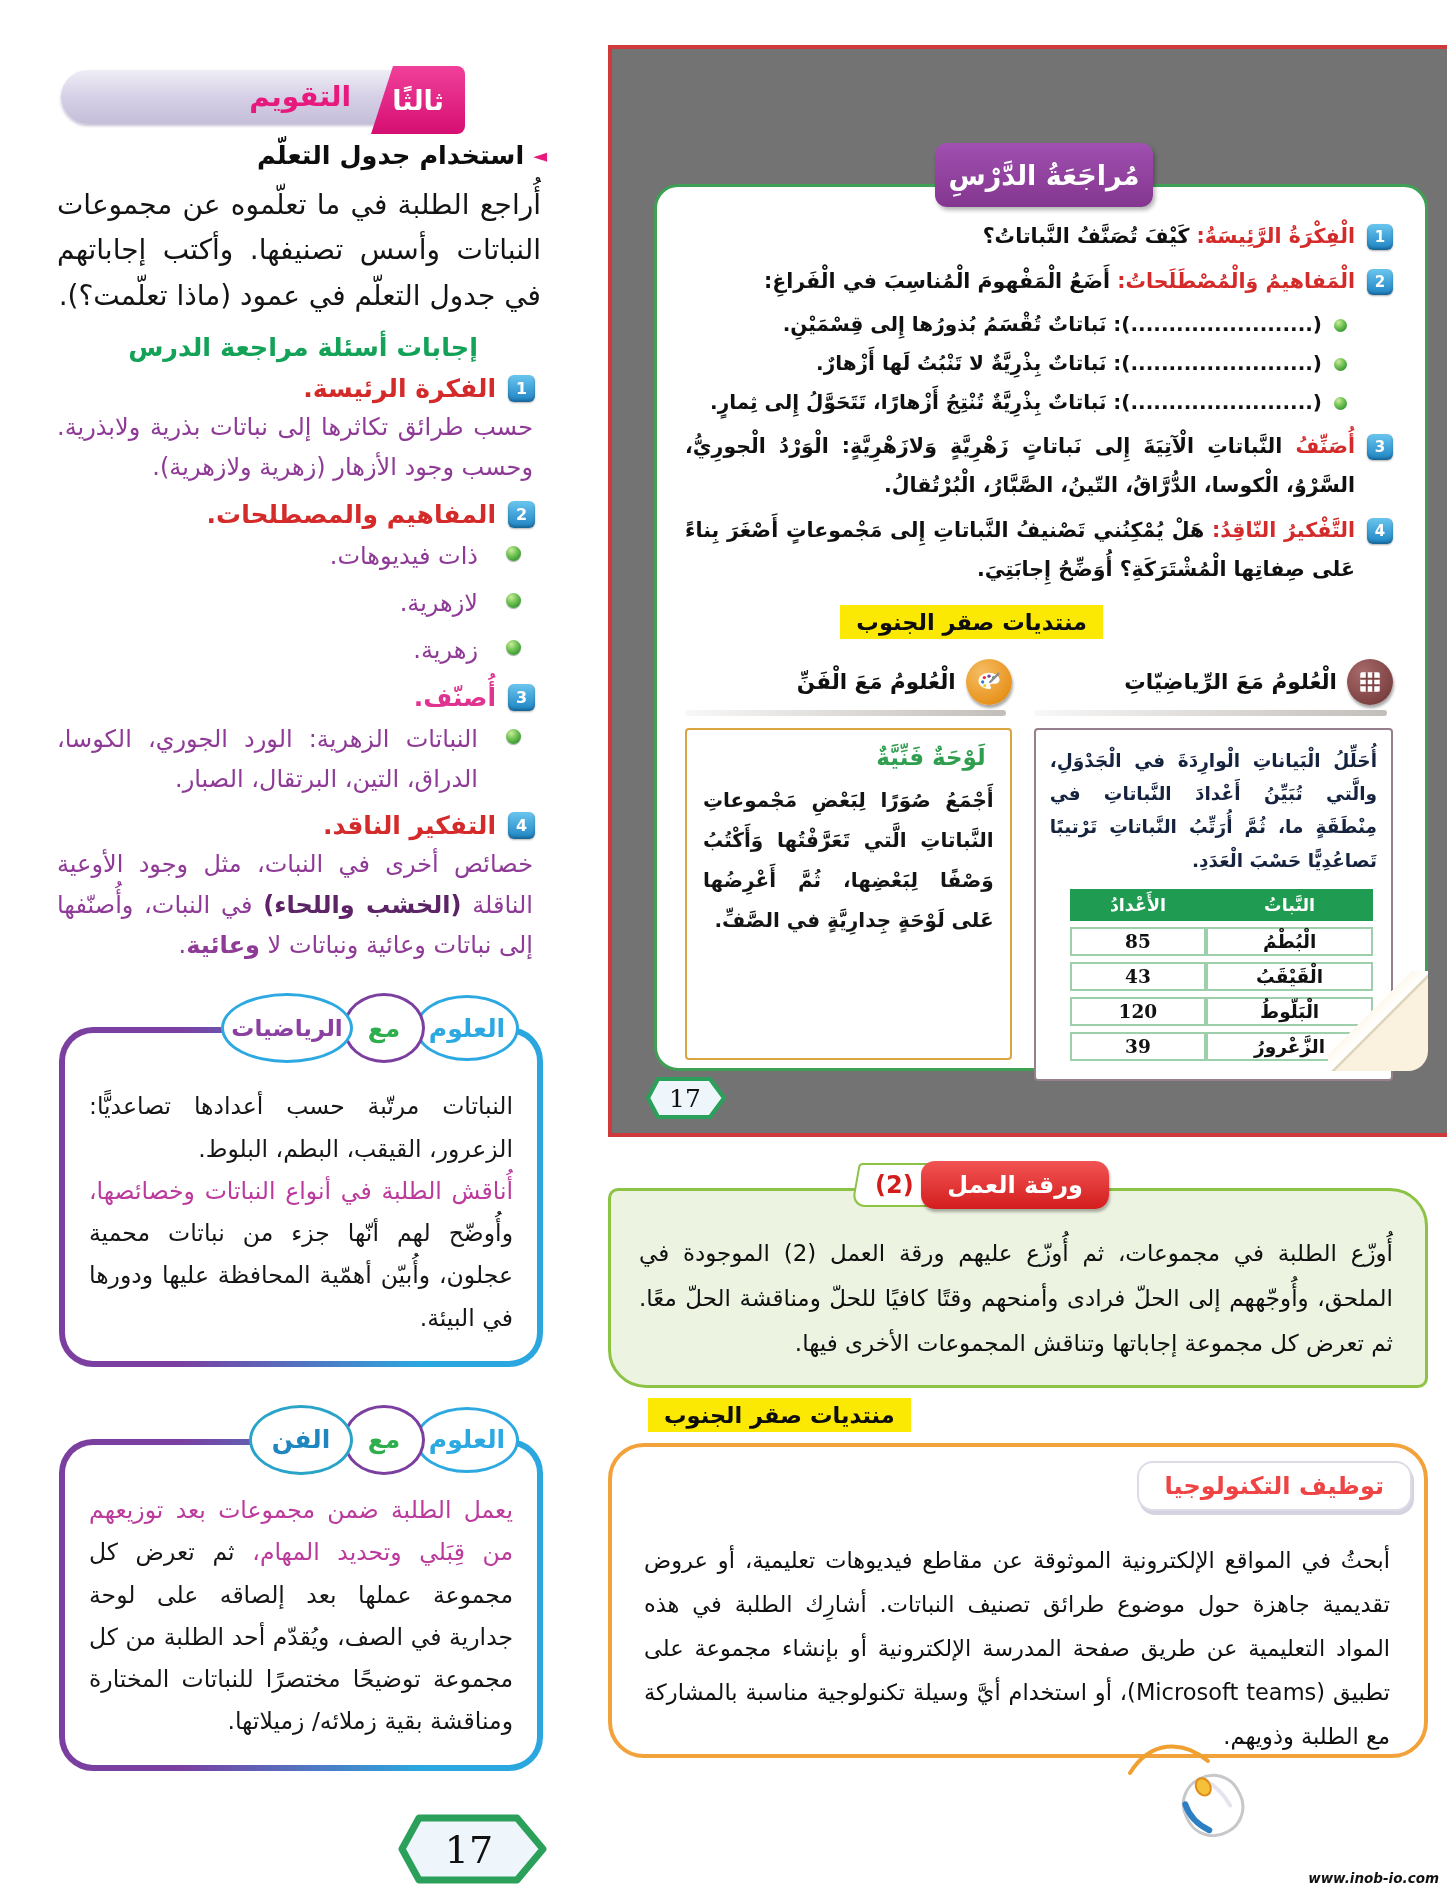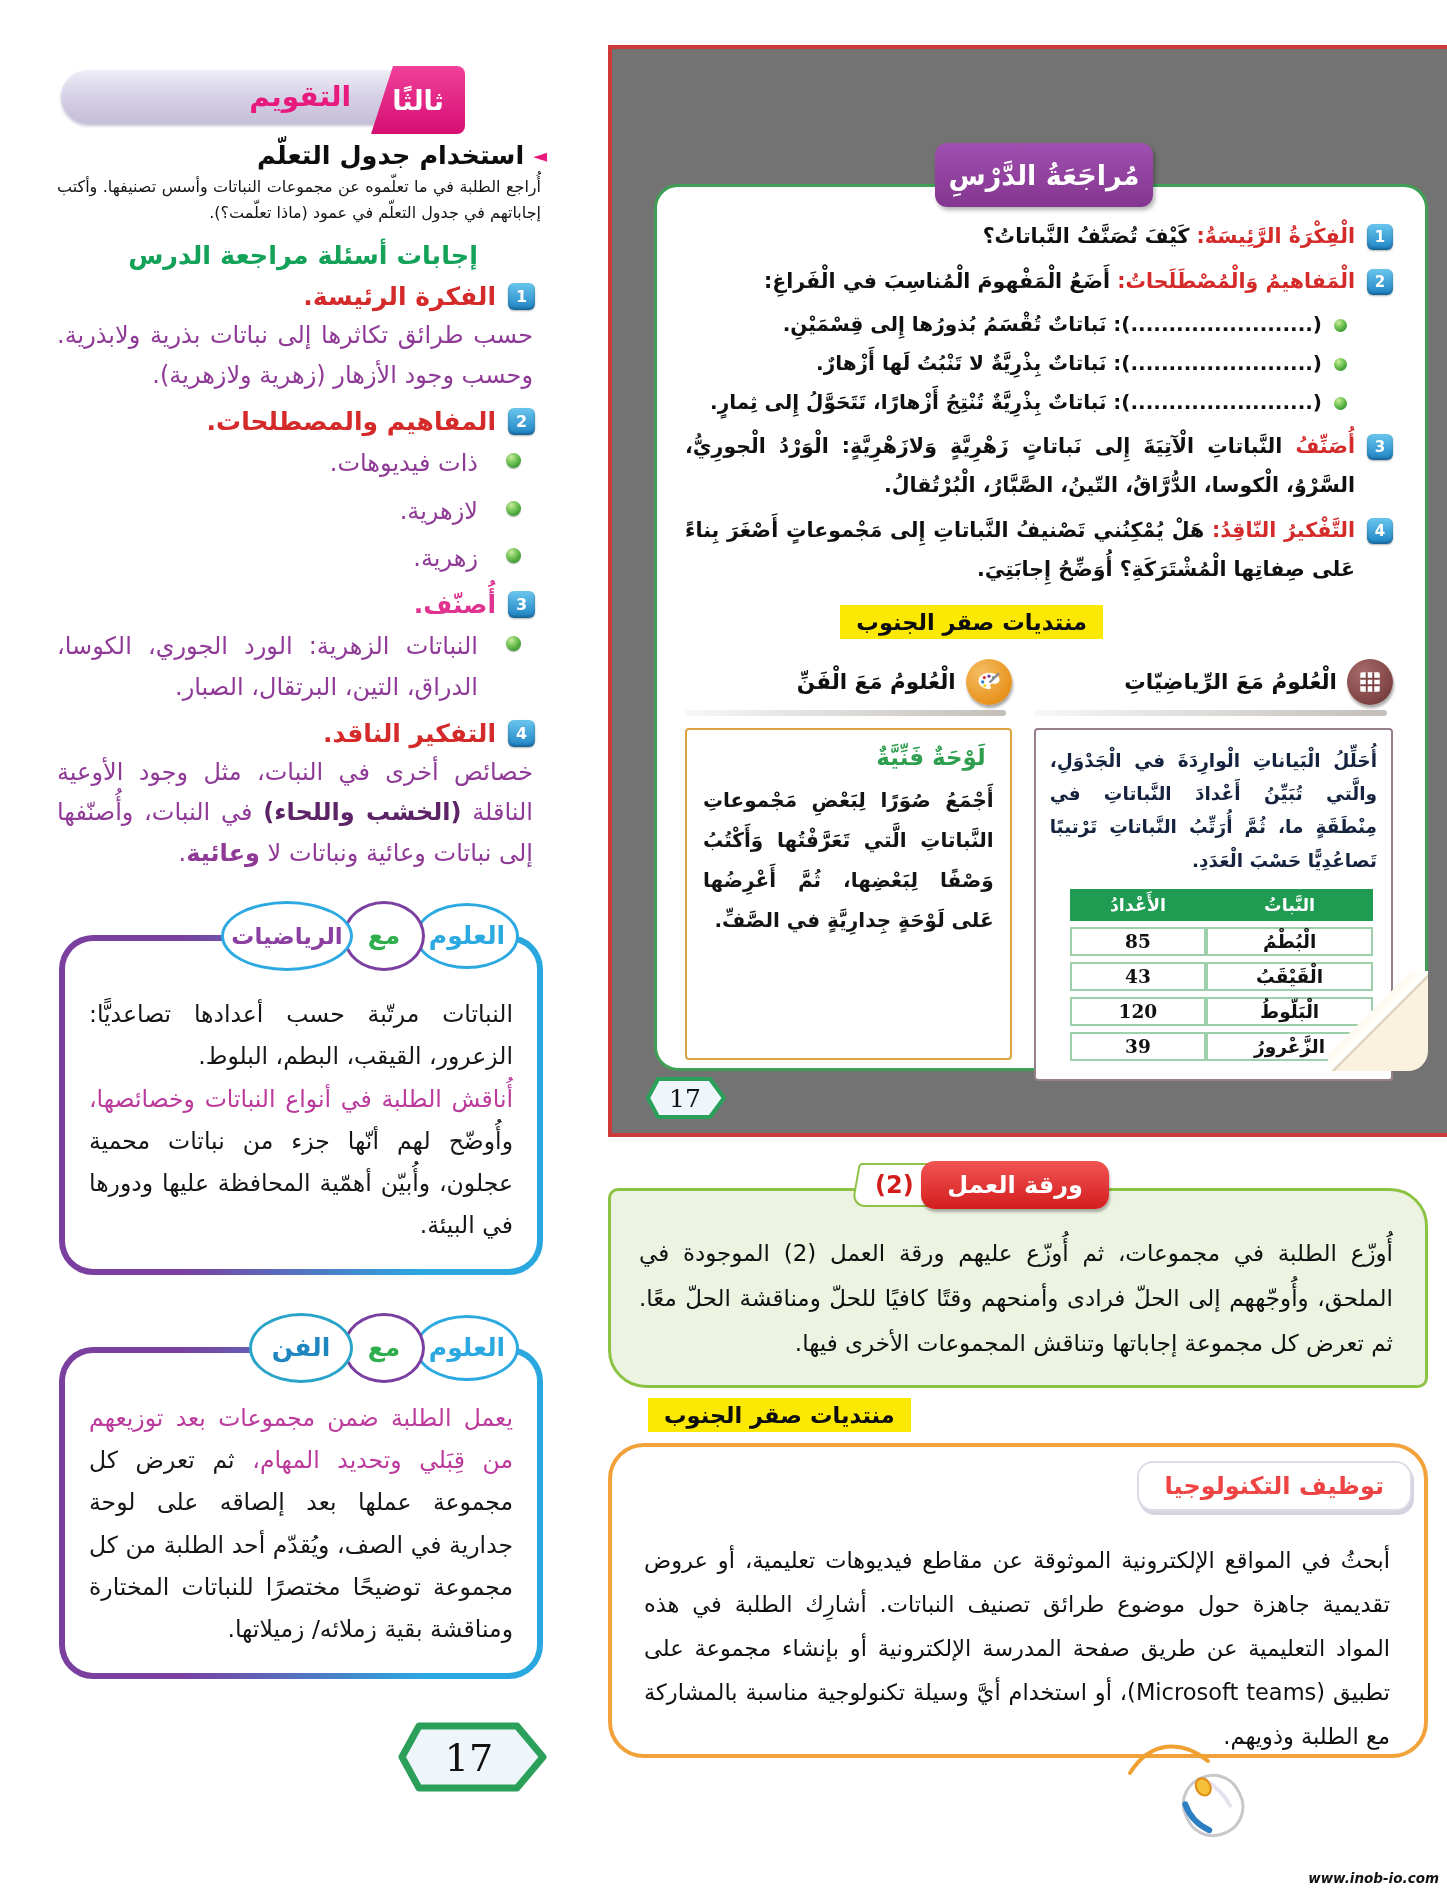--- a/index.html
+++ b/index.html
@@ -14,21 +14,21 @@
     border-radius:28px 10px 10px 28px;box-shadow:0 2px 3px rgba(90,80,130,.35);}
   .eval-tab{position:absolute;right:-2px;top:-4px;height:68px;width:94px;
     background:linear-gradient(180deg,#f0409a,#d60e72);color:#fff;font-weight:bold;font-size:27px;
     display:flex;align-items:center;justify-content:center;
     clip-path:polygon(22px 0,100% 0,100% 100%,0 100%);border-radius:0 8px 8px 0;}
   .eval-title{position:absolute;right:112px;top:0;height:36px;line-height:54px;
     color:#e8197d;font-weight:bold;font-size:28px;}
   .lh-row{margin:16px 2px 4px 0;display:flex;align-items:center;gap:9px;
     font-weight:bold;font-size:25.5px;color:#0d0d0d;}
   .tri{color:#e8197d;font-size:18px;}
-  .body-black{font-size:16px;line-height:1.62;color:#141414;text-align:justify;margin:4px 8px 0 0;}
+  .body-black{font-size:28px;line-height:1.62;color:#141414;text-align:justify;margin:12px 8px 0 0;}
   .green-center{color:#13a257;font-weight:bold;font-size:25.5px;text-align:center;margin:14px 0 6px;}
   .num-row{display:flex;align-items:center;gap:12px;margin:12px 14px 4px 0;}
   .num-sq{flex:0 0 auto;width:27px;height:27px;border-radius:6px;
     background:linear-gradient(180deg,#6ac6ee,#1d83c4);color:#fff;font-size:16px;font-weight:bold;
     display:flex;align-items:center;justify-content:center;
     box-shadow:inset 0 -2px 3px rgba(0,0,0,.25),0 1px 2px rgba(0,0,0,.3);}
   .t-red{color:#d42a2a;font-weight:bold;font-size:25px;}
   .t-pink{color:#e0338f;}
   .purple{color:#8e3a96;font-size:24px;line-height:1.68;text-align:justify;margin:2px 16px 0 0;}
   .bd{font-weight:bold;color:#5c2366;}

